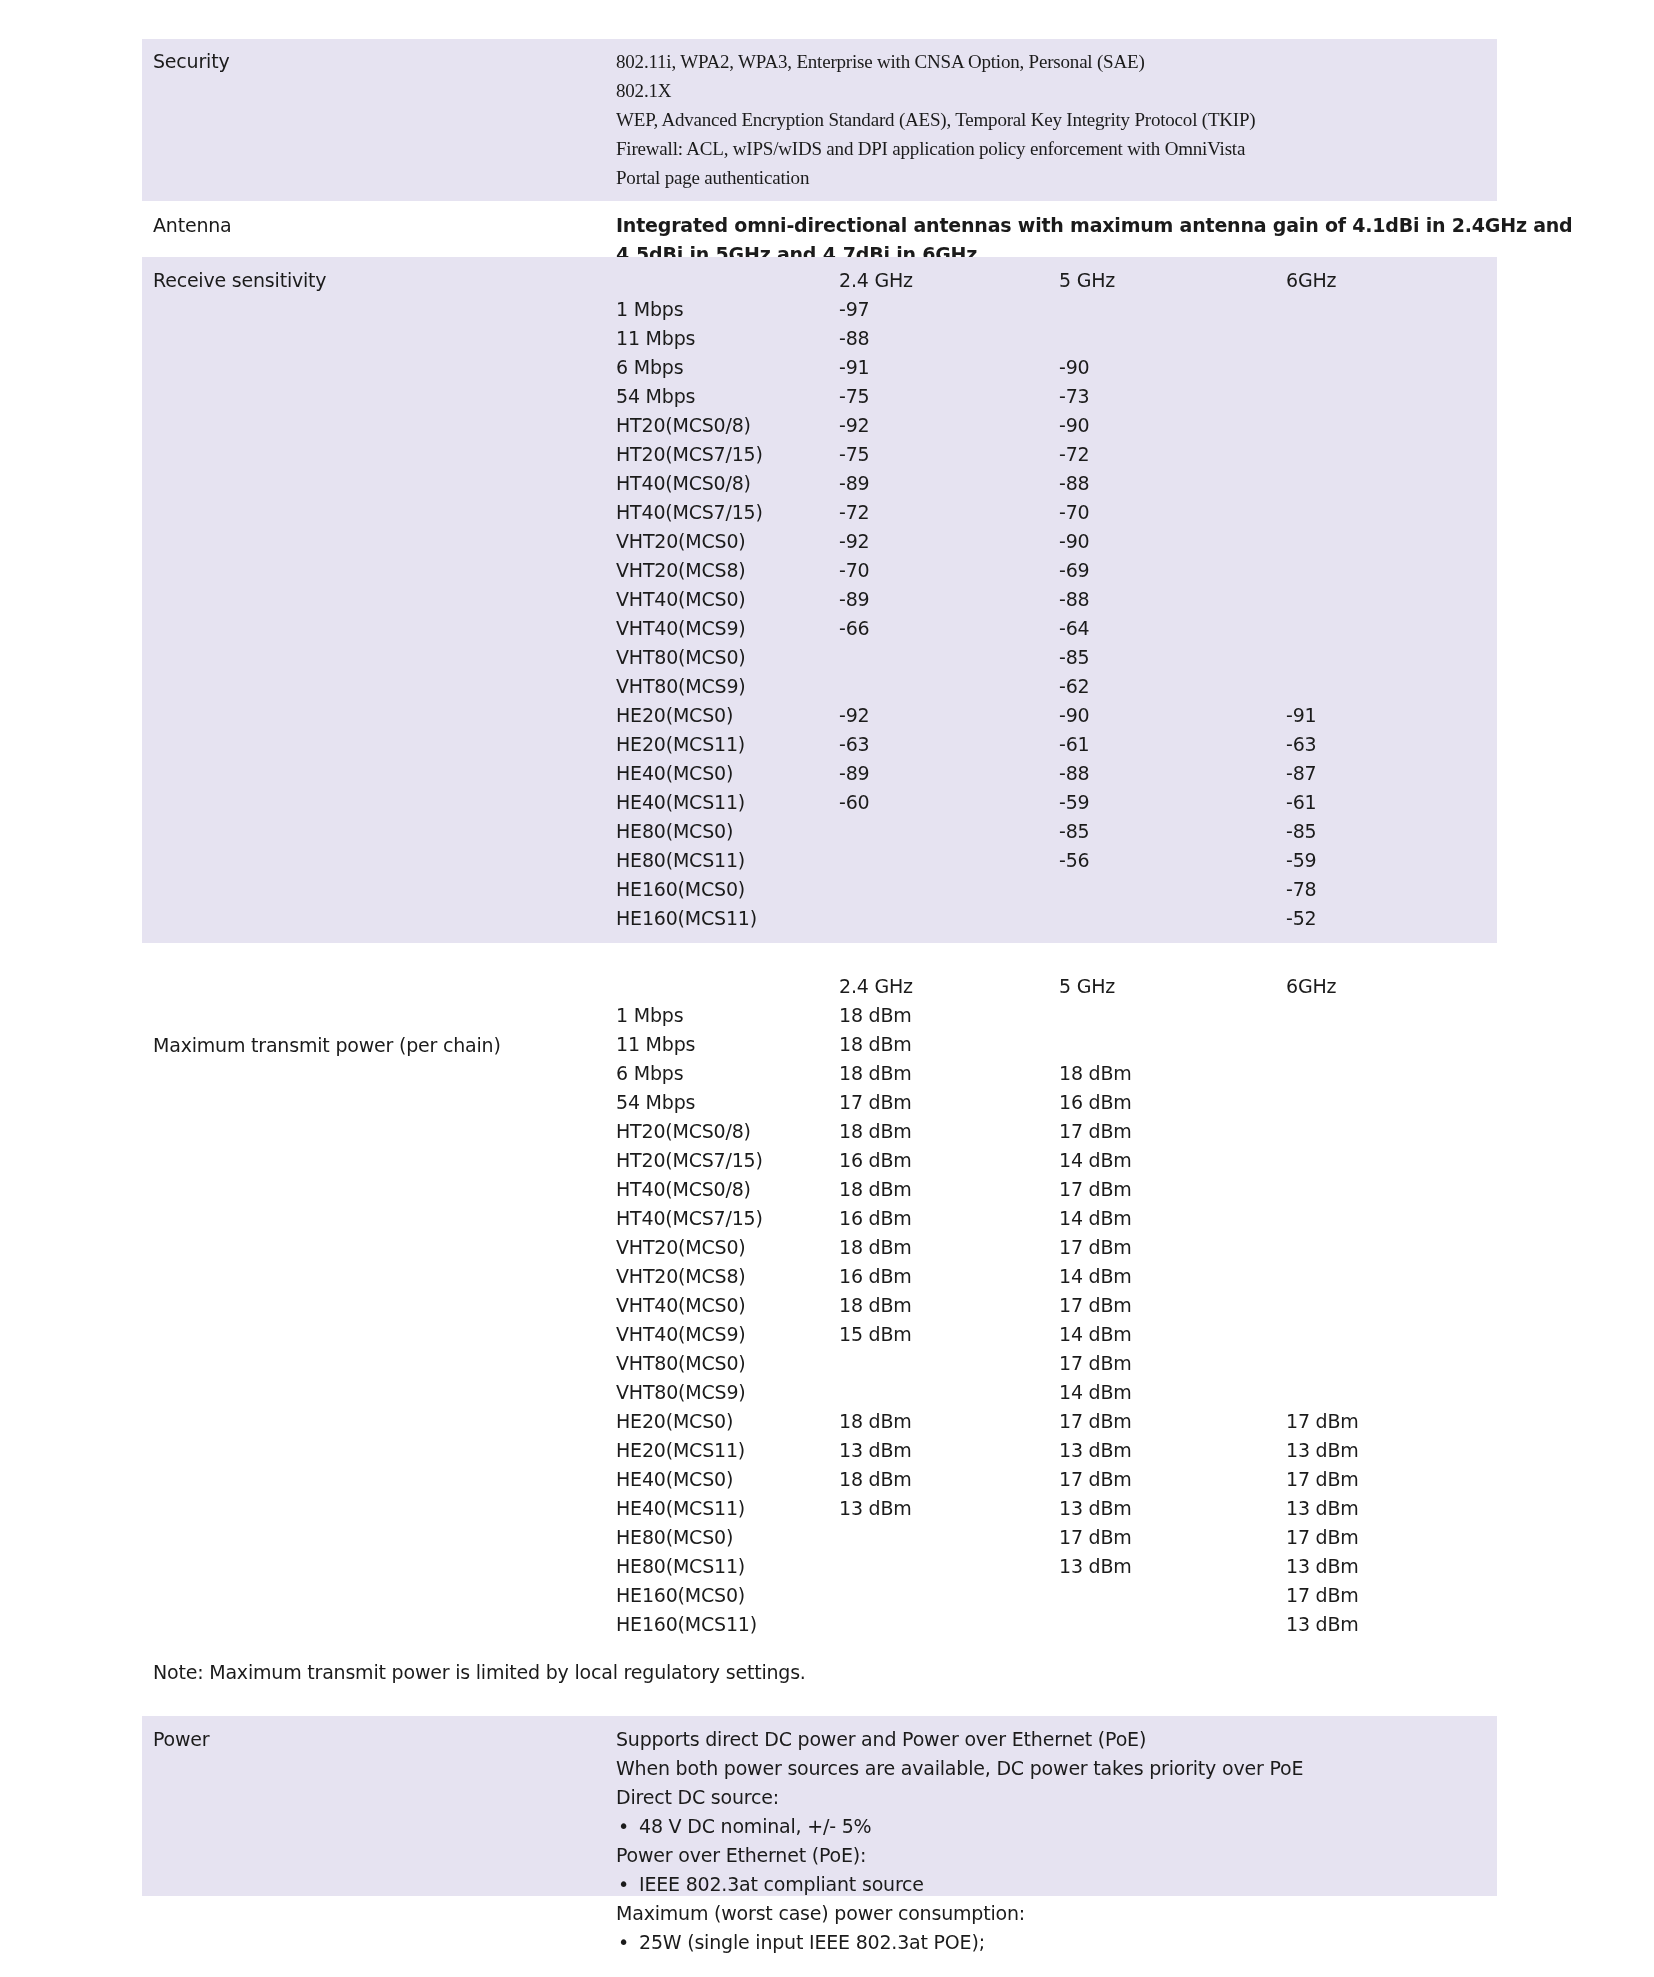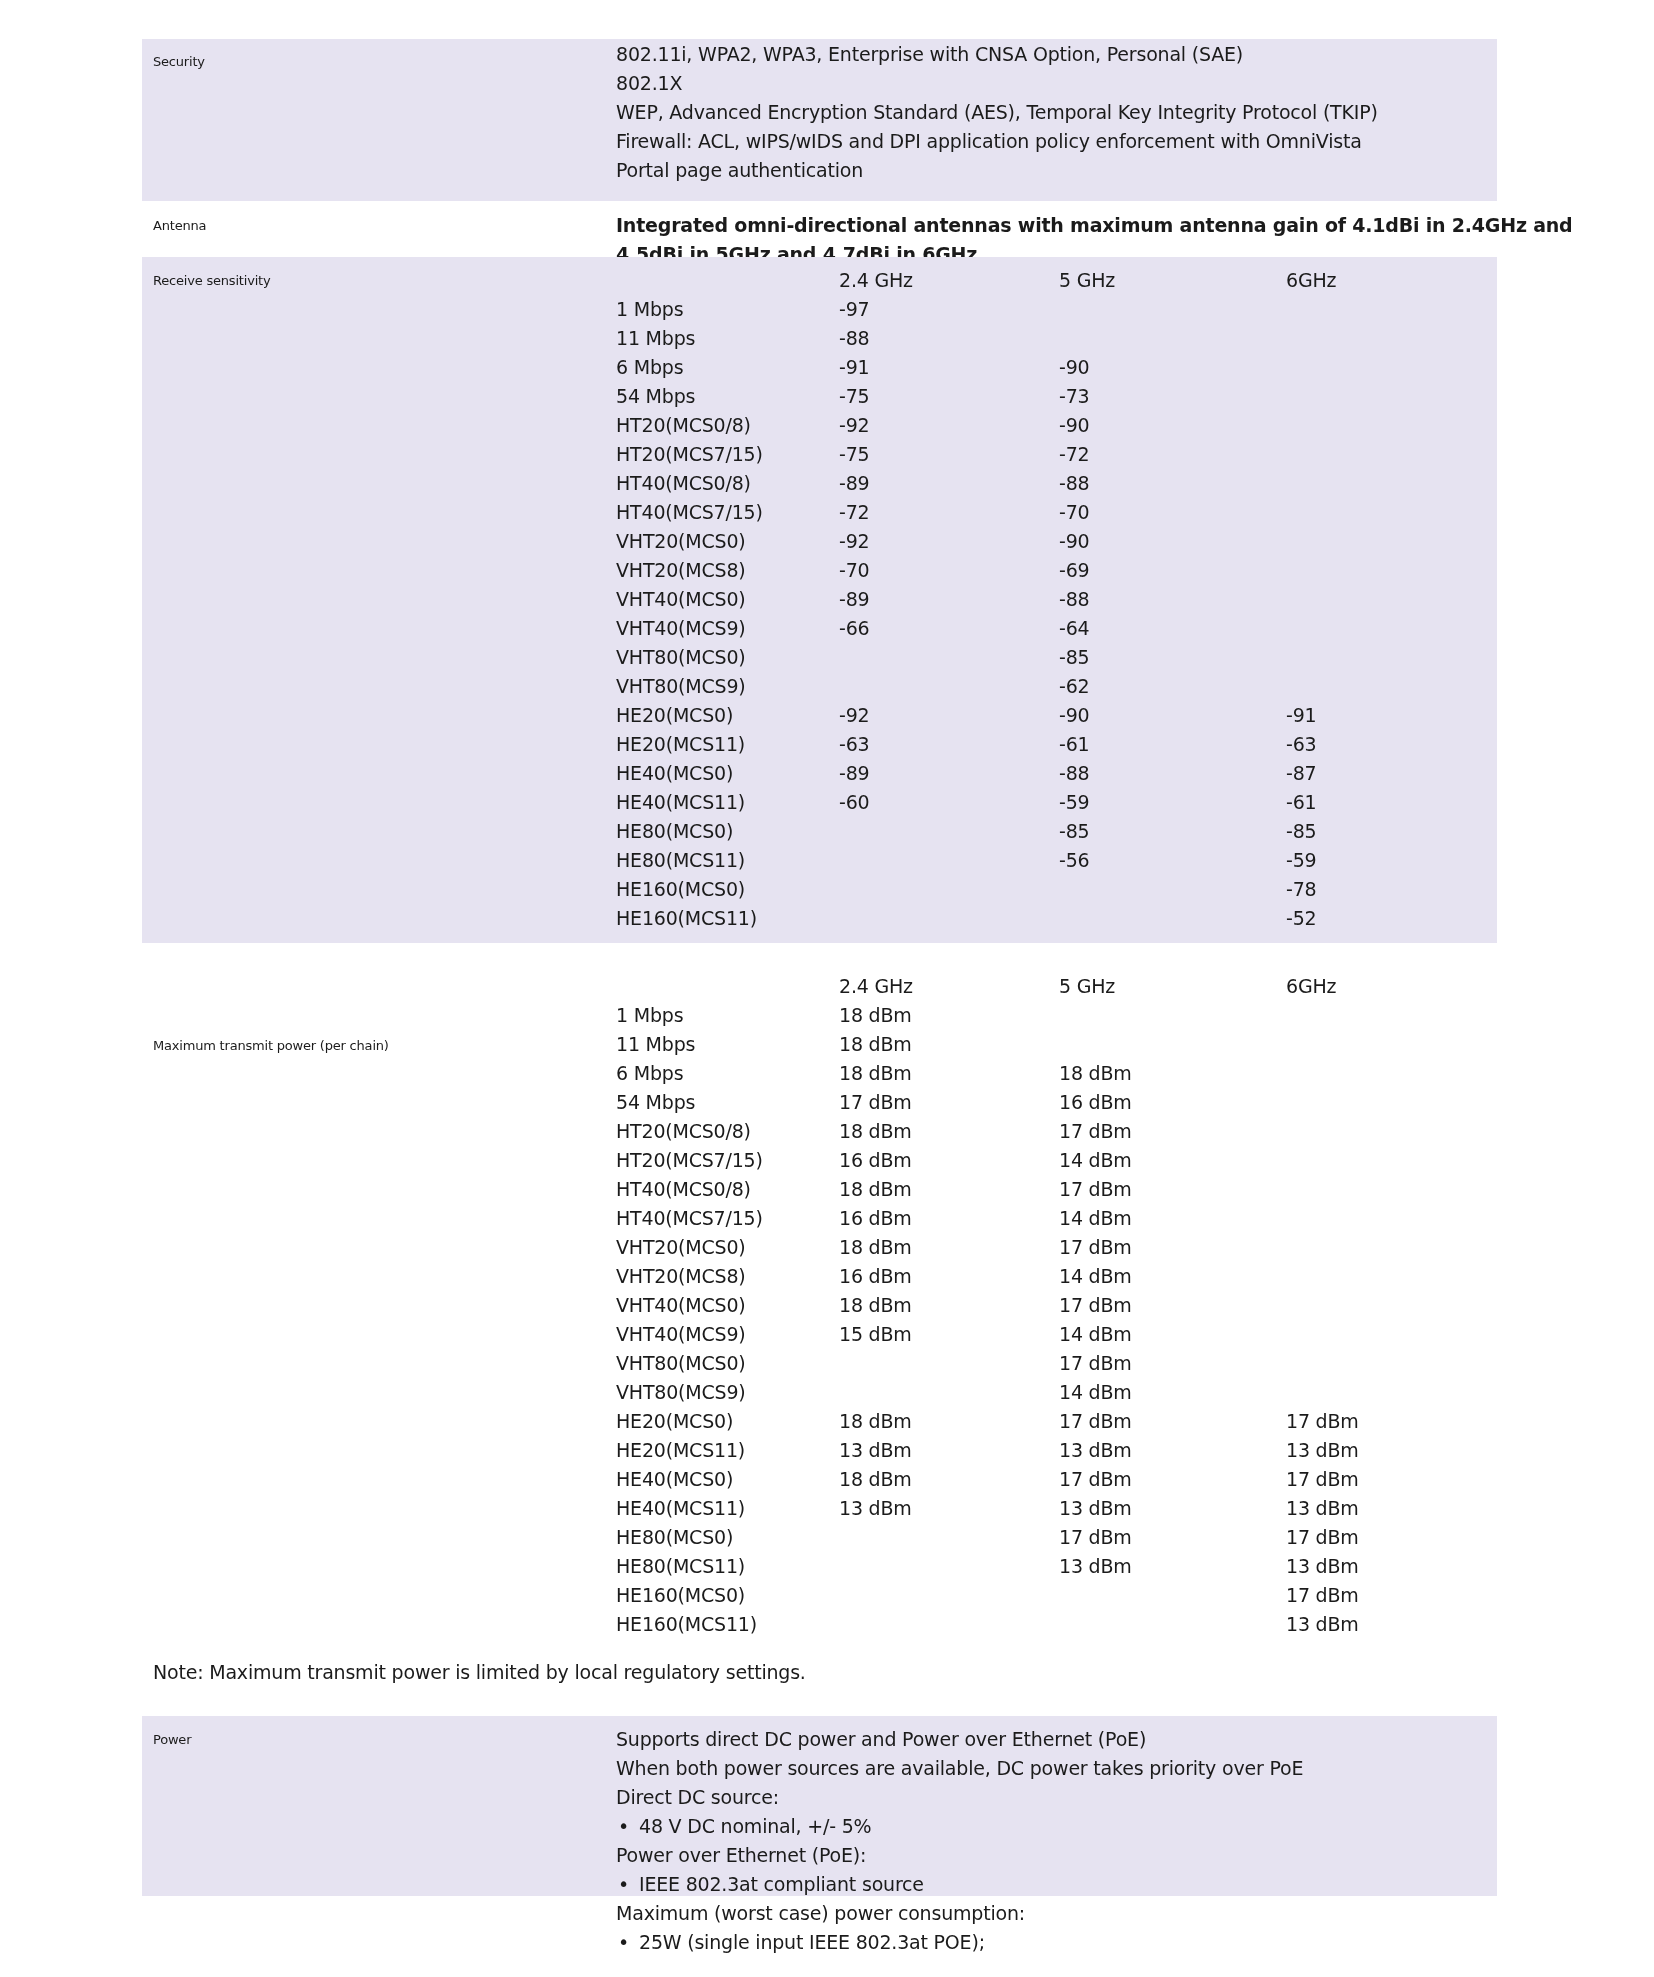--- a/index.html
+++ b/index.html
@@ -1,36 +1,36 @@
 <!DOCTYPE html>
 <html><head>
 <meta charset="utf-8">
 <style>
   html, body { margin: 0; padding: 0; background: #ffffff; }
   body { width: 1654px; height: 1977px; position: relative; overflow: hidden;
          font-family: "DejaVu Sans", "Liberation Sans", sans-serif; color: #1b1b1b; }
   .block { position: absolute; left: 142px; width: 1355px; }
   .gray { background: #e6e3f1; }
-  .label { position: absolute; left: 11px; font-size: 13px; line-height: 29px; white-space: nowrap; letter-spacing: -0.2px; }
+  .label { position: absolute; left: 11px; font-size: 19px; line-height: 29px; white-space: nowrap; letter-spacing: -0.2px; }
   .lines { position: absolute; left: 474px; font-size: 19px; line-height: 29px; letter-spacing: -0.2px; }
   .line { white-space: nowrap; height: 29px; }
   .bullet-line { position: relative; padding-left: 23px; }
   .bullet-line .bullet { position: absolute; left: 2px; top: 0; }
   .grid { position: absolute; left: 474px; font-size: 19px; line-height: 29px; letter-spacing: -0.2px; }
   .grow { position: relative; height: 29px; white-space: nowrap; }
   .grow span { position: absolute; top: 0; }
   .c0 { left: 0; } .c1 { left: 223px; } .c2 { left: 443px; } .c3 { left: 670px; }
   .note { position: absolute; left: 153px; top: 1658px; font-size: 19px; line-height: 29px; letter-spacing: -0.2px; white-space: nowrap; }
 </style>
 </head>
 <body>
 
 <div class="block gray" style="top:39px;height:162px;">
   <div class="label" style="top:8px;">Security</div>
-  <div class="lines" style="top:1px;">
+  <div class="lines" style="top:8px;font-family:Liberation Serif, serif;">
     <div class="line">802.11i, WPA2, WPA3, Enterprise with CNSA Option, Personal (SAE)</div>
     <div class="line">802.1X</div>
     <div class="line">WEP, Advanced Encryption Standard (AES), Temporal Key Integrity Protocol (TKIP)</div>
     <div class="line">Firewall: ACL, wIPS/wIDS and DPI application policy enforcement with OmniVista</div>
     <div class="line">Portal page authentication</div>
   </div>
 </div>
 
 <div class="block" style="top:201px;height:74px;">
   <div class="label" style="top:10px;">Antenna</div>

